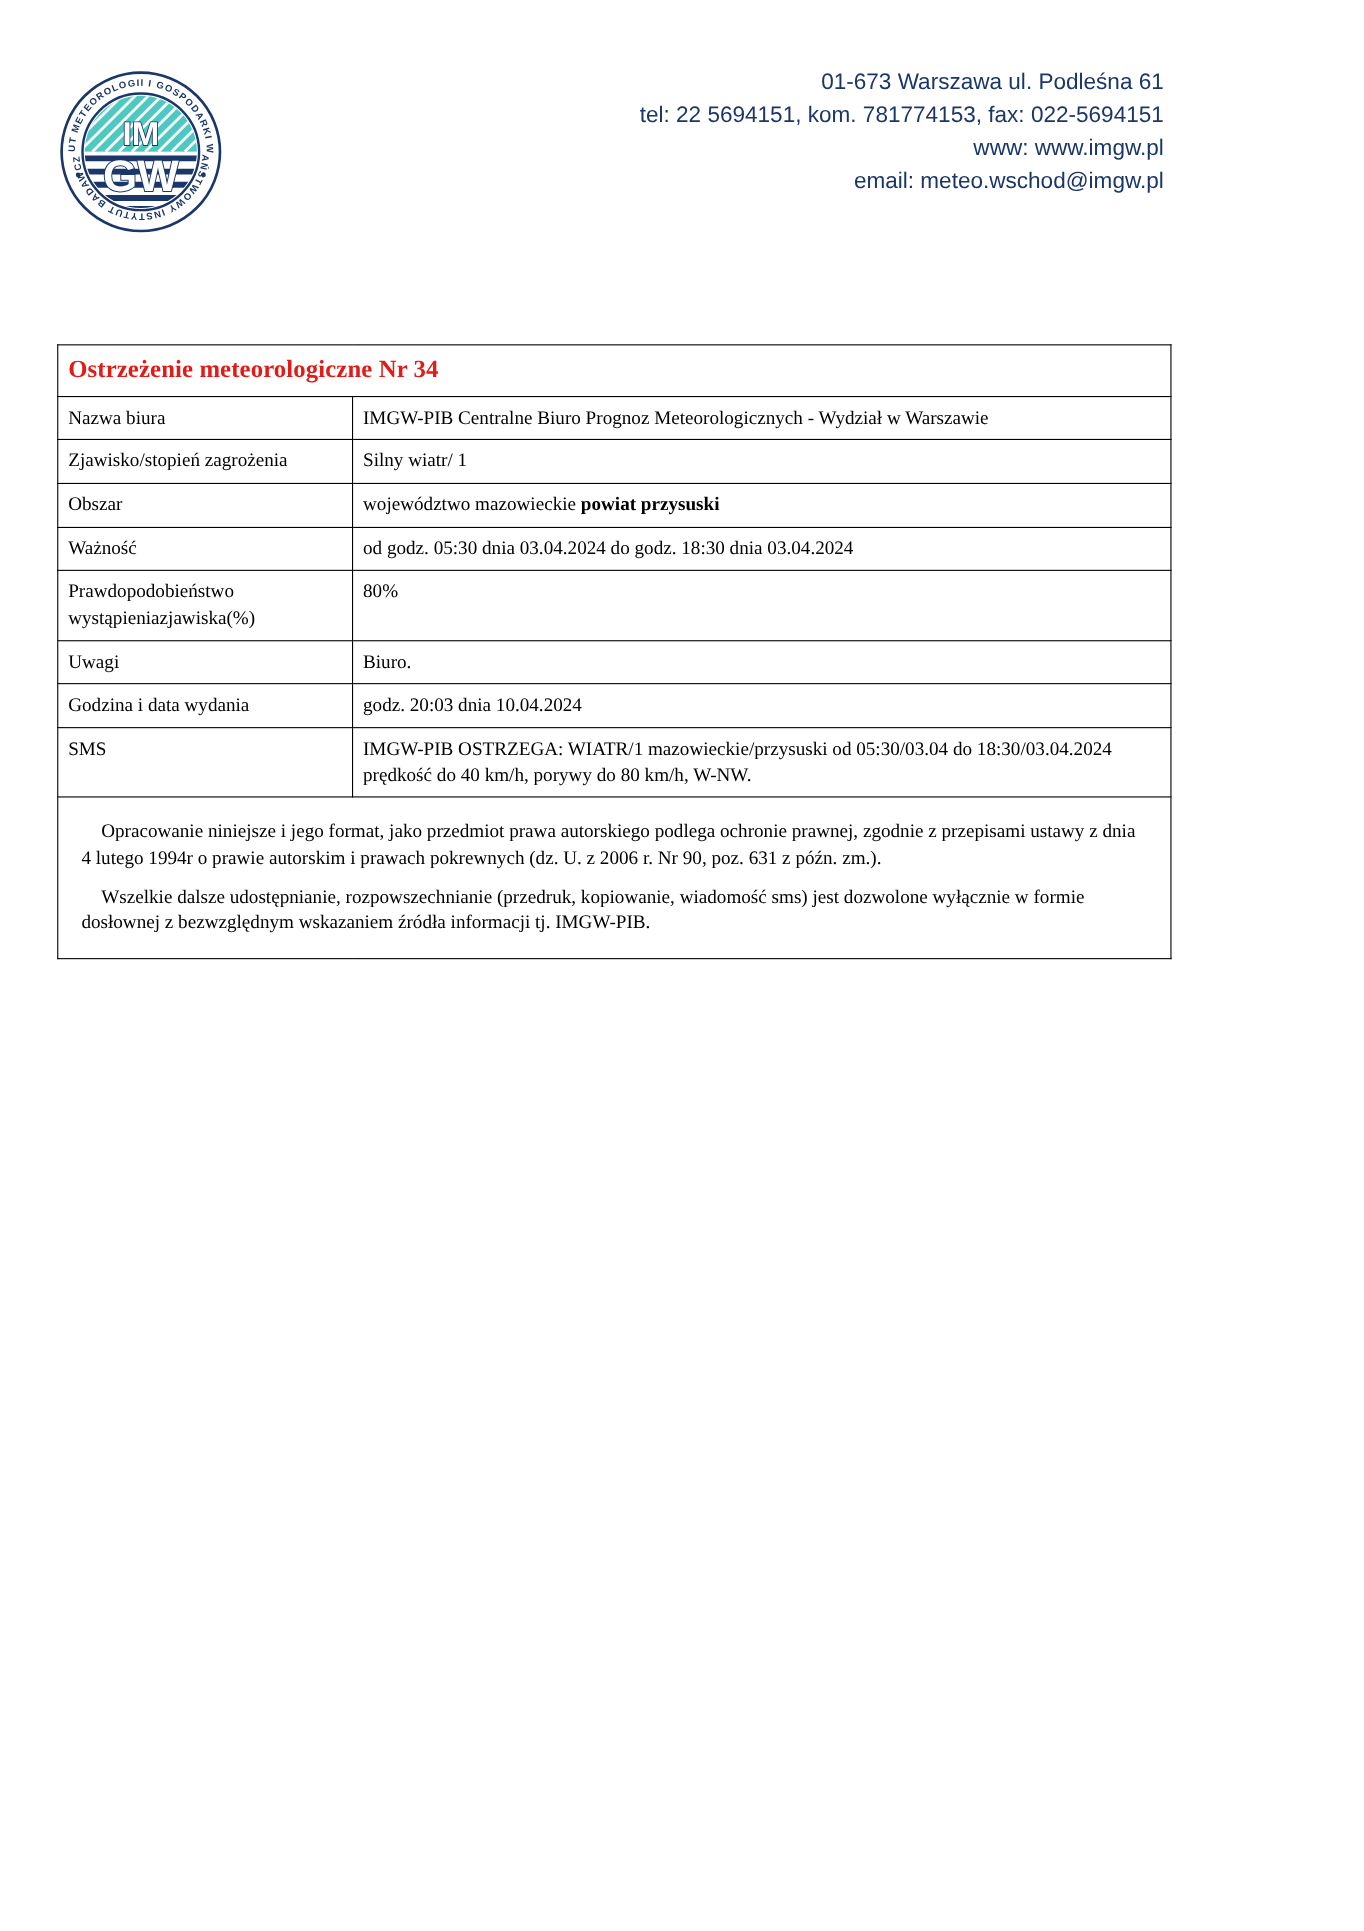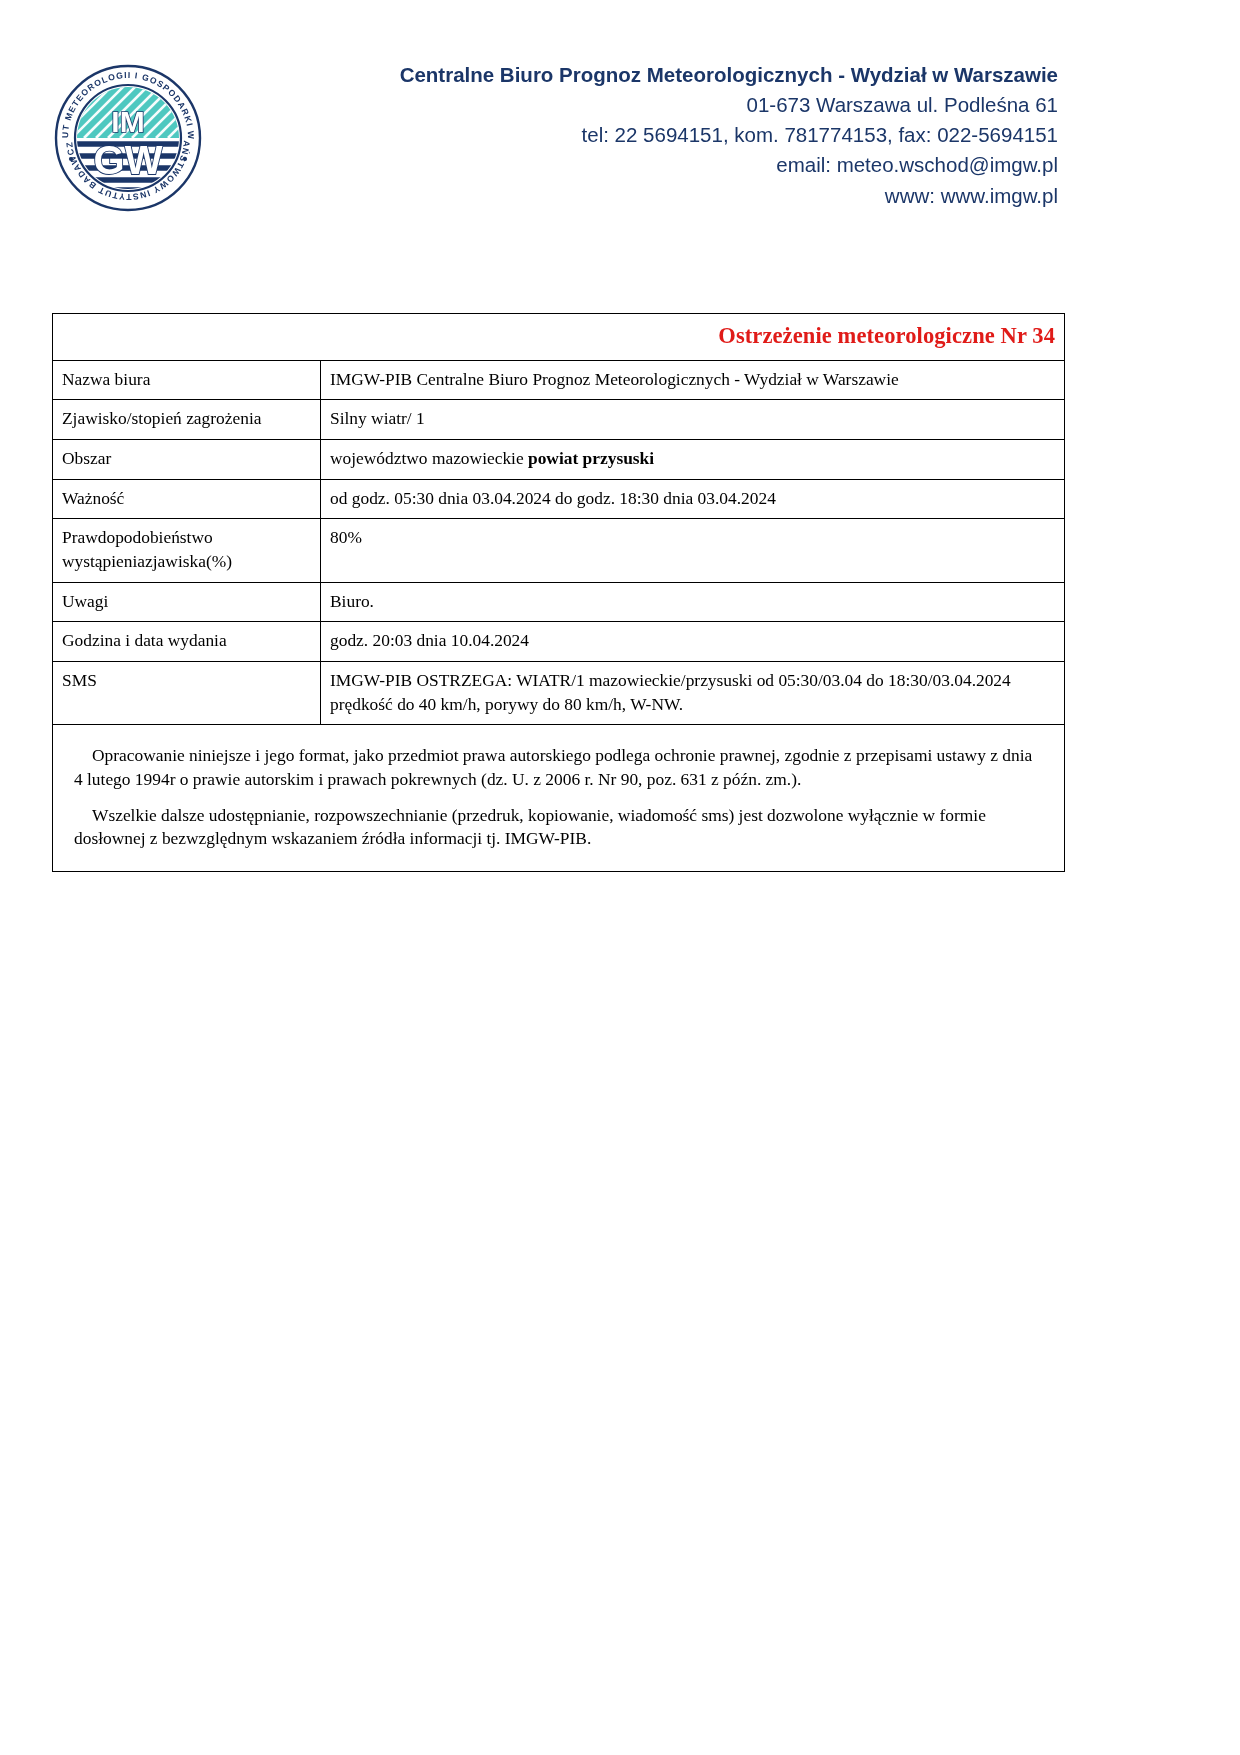--- a/index.html
+++ b/index.html
@@ -60,21 +60,21 @@
     border: 1px solid #000000;
     vertical-align: top;
     padding: 7px 9px 8px 9px;
     font-size: 17.4px;
     line-height: 1.36;
   }
   .col-label { width: 268px; }
   .col-value { width: 744px; }
 
   .title-cell {
-    text-align: right;
+    text-align: left;
     padding: 12px 8px 14px 8px;
     border-bottom: 1px solid #000 !important;
   }
   .title-text {
     color: #e01b18;
     font-weight: bold;
     font-size: 22.5px;
     letter-spacing: 0.1px;
   }
 
@@ -144,25 +144,24 @@
       <text font-family="Liberation Sans, sans-serif" font-size="8.6" font-weight="bold" fill="#1b3668" letter-spacing="1.1">
         <textPath href="#arcBot" startOffset="50%" text-anchor="middle">PAŃSTWOWY INSTYTUT BADAWCZY</textPath>
       </text>
 
       <circle cx="19" cy="97" r="2.1" fill="#1b3668"></circle>
       <circle cx="133" cy="97" r="2.1" fill="#1b3668"></circle>
     </svg>
   </div>
 
   <div class="header-text">
-    <div class="header-line bold">Centralne Biuro Prognoz Meteorologicznych - Wydział w Warszawie</div>
     <div class="header-line">01-673 Warszawa ul. Podleśna  61</div>
     <div class="header-line">tel: 22 5694151, kom. 781774153, fax: 022-5694151</div>
+    <div class="header-line">www: www.imgw.pl</div>
     <div class="header-line">email: meteo.wschod@imgw.pl</div>
-    <div class="header-line">www: www.imgw.pl</div>
   </div>
 </div>
 
 <table class="doc-table">
   <colgroup>
     <col class="col-label">
     <col class="col-value">
   </colgroup>
   <tbody>
     <tr>

